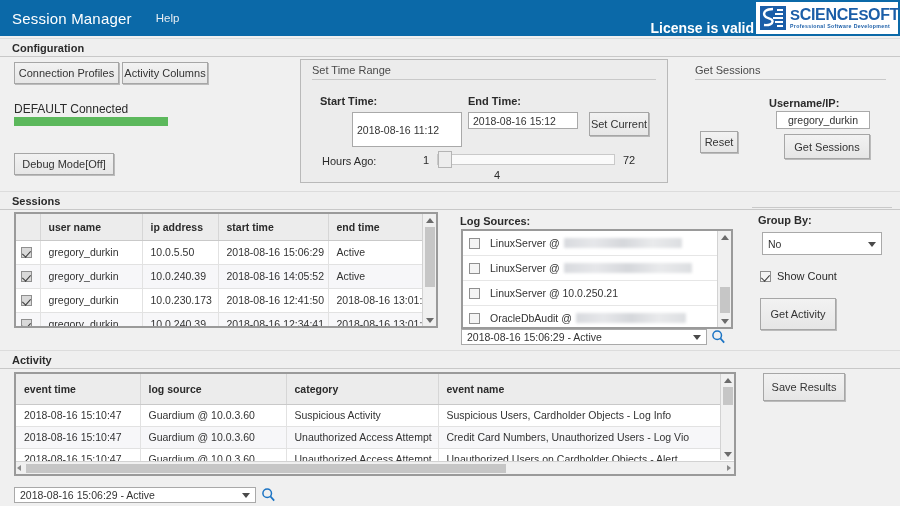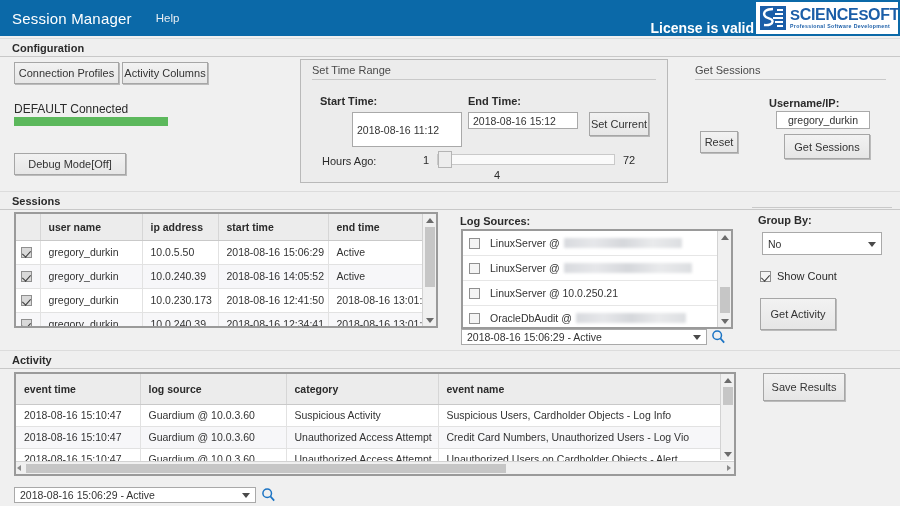--- a/index.html
+++ b/index.html
@@ -206,21 +206,21 @@
   <div class="section-bar" style="top:38px;">
     <span>Configuration</span>
   </div>
 
   <div class="btn" style="left:14px; top:62px; width:105px; height:22px;">Connection Profiles</div>
   <div class="btn" style="left:122px; top:62px; width:86px; height:22px;">Activity Columns</div>
 
   <div class="lbl" style="left:14px; top:102px; font-size:12px;">DEFAULT Connected</div>
   <div class="progress" style="left:14px; top:117px; width:154px; height:9px;"></div>
 
-  <div class="btn" style="left:14px; top:153px; width:112px; height:22px;">Debug Mode[Off]</div>
+  <div class="btn" style="left:14px; top:153px; width:100px; height:22px;">Debug Mode[Off]</div>
 
   <div class="groupbox" style="left:300px; top:59px; width:368px; height:124px;"></div>
   <div class="group-title" style="left:312px; top:64px;">Set Time Range</div>
   <div class="group-rule" style="left:312px; top:79px; width:344px;"></div>
 
   <div class="lbl bold" style="left:320px; top:95px;">Start Time:</div>
   <div class="txt" style="left:320px; top:112px; width:110px; height:35px;margin-left:32px;">2018-08-16 11:12</div>
 
   <div class="lbl bold" style="left:468px; top:95px;">End Time:</div>
   <div class="txt" style="left:468px; top:112px; width:110px; height:17px;">2018-08-16 15:12</div>

